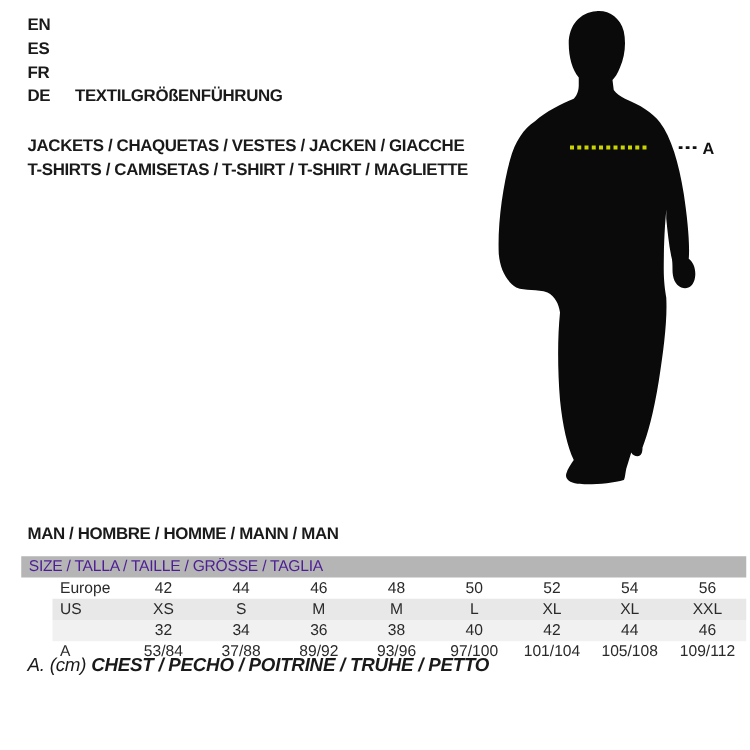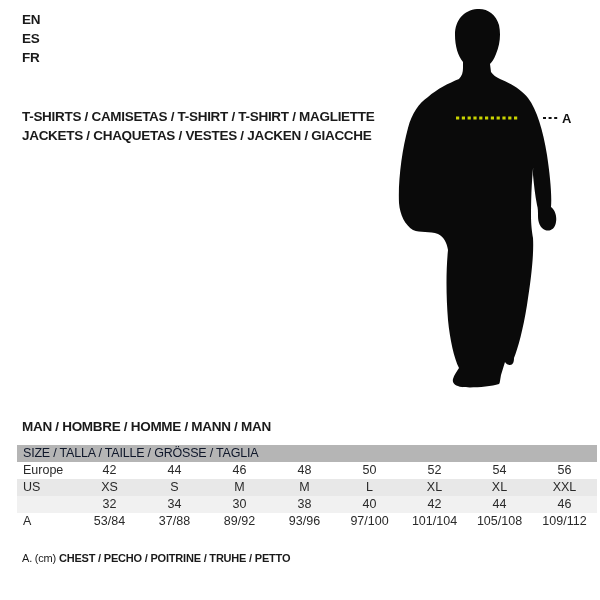--- a/index.html
+++ b/index.html
@@ -20,52 +20,56 @@
   .category-line { height:19px; line-height:19px; }
 
   
   .figure { position:absolute; left:395px; top:0; width:180px; height:395px; }
 
   
   .section-title { position:absolute; top:419px; left:22px; font-size:13.5px; font-weight:700; letter-spacing:-0.3px; }
 
   
   .size-table { position:absolute; top:445px; left:17px; width:580px; font-size:12.5px; color:#2a2a2a; }
-  .table-header { height:17px; line-height:17px; background:#b5b5b5; padding-left:6px; color:#0f172a; letter-spacing:-0.2px; }
-  .table-row { display:flex; height:17px; line-height:17px; }
+  .table-header { height:17px; line-height:17px; background:#b5b5b5; padding-left:6px; color:#4c1d95; letter-spacing:-0.2px; }
+  .table-row { display:flex; height:17px; line-height:17px;margin-left:25px; }
   .row-us  { background:#e8e8e8;justify-content:space-between; }
   .row-num { background:#f1f1f1; }
   .row-label { width:54px; padding-left:6px; }
   .cell { width:65px; text-align:center; }
 
   
-  .footnote { position:absolute; top:552px; left:22px; font-size:11px; letter-spacing:-0.2px; }
+  .footnote { position:absolute; top:524px; left:22px; font-size:15px; letter-spacing:-0.2px;font-style:italic; }
   .footnote .prefix { font-weight:400; }
   .footnote .main { font-weight:700; }
 </style>
 </head>
 <body>
 
 <div class="stage">
 
   <div class="lang-list">
     <div class="lang-row">
       <span class="lang-code">EN</span>
     </div>
     <div class="lang-row">
       <span class="lang-code">ES</span>
     </div>
     <div class="lang-row">
       <span class="lang-code">FR</span>
     </div>
+    <div class="lang-row">
+      <span class="lang-code">DE</span>
+      <span class="lang-label">TEXTILGRÖßENFÜHRUNG</span>
+    </div>
   </div>
 
   <div class="categories">
+    <div class="category-line">JACKETS / CHAQUETAS / VESTES / JACKEN / GIACCHE</div>
     <div class="category-line">T-SHIRTS / CAMISETAS / T-SHIRT / T-SHIRT / MAGLIETTE</div>
-    <div class="category-line">JACKETS / CHAQUETAS / VESTES / JACKEN / GIACCHE</div>
   </div>
 
   <svg class="figure" viewBox="395 0 180 395" xmlns="http://www.w3.org/2000/svg">
     <path fill="#0a0a0a" d="
       M477,9
       C487,8 496,14 499,25
       C501,34 500,45 496,54
       C494,59 492,62 490,64
       L491,72
       C493,75 496,77 500,79
@@ -132,21 +136,21 @@
       <span class="cell">L</span>
       <span class="cell">XL</span>
       <span class="cell">XL</span>
       <span class="cell">XXL</span>
     </div>
 
     <div class="table-row row-num">
       <span class="row-label"></span>
       <span class="cell">32</span>
       <span class="cell">34</span>
-      <span class="cell">30</span>
+      <span class="cell">36</span>
       <span class="cell">38</span>
       <span class="cell">40</span>
       <span class="cell">42</span>
       <span class="cell">44</span>
       <span class="cell">46</span>
     </div>
 
     <div class="table-row row-a">
       <span class="row-label">A</span>
       <span class="cell">53/84</span>

